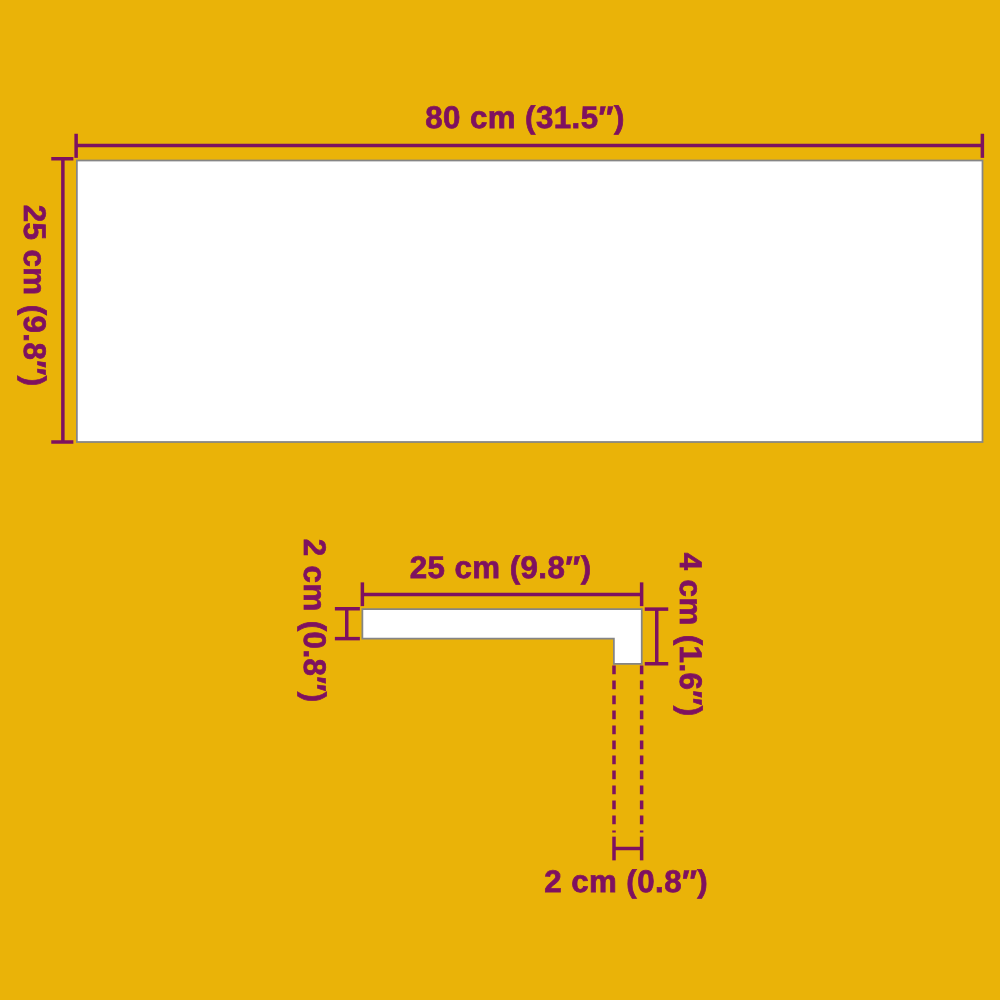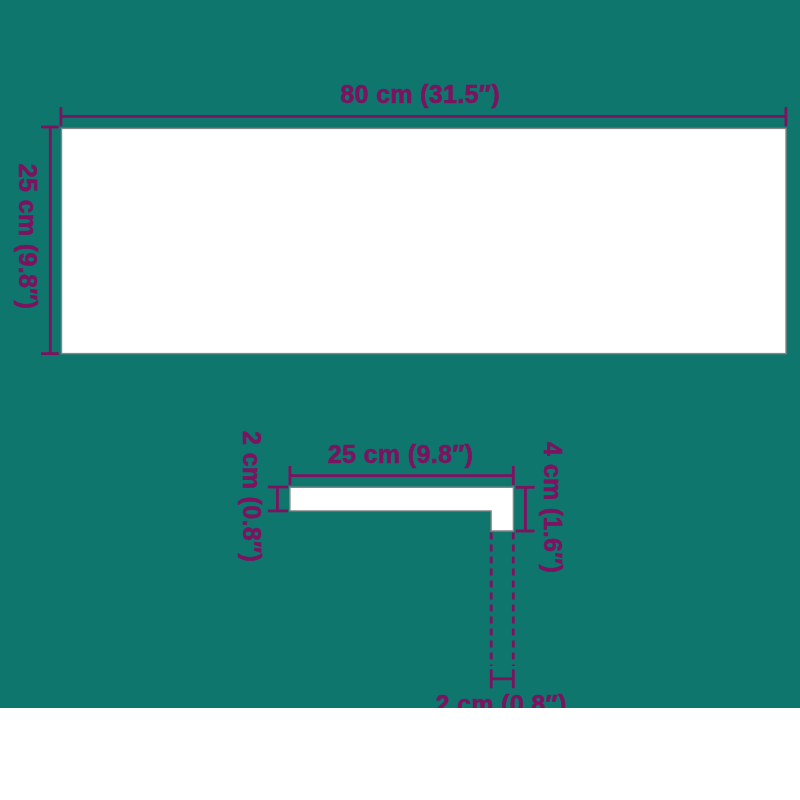--- a/index.html
+++ b/index.html
@@ -1,16 +1,16 @@
 <!DOCTYPE html>
 <html><head>
 <meta charset="utf-8">
 <style>
   html,body{margin:0;padding:0;background:#ffffff;}
-  #page{width:800px;height:708px;position:relative;overflow:hidden;background:#0f766e;}
+  #page{width:800px;height:800px;position:relative;overflow:hidden;background:#eab308;}
   svg{filter:blur(0.4px);}
   text{font-family:"Liberation Sans", sans-serif;font-weight:bold;font-size:25px;letter-spacing:0.35px;fill:#7E1160;stroke:#7E1160;stroke-width:0.6px;paint-order:stroke;}
 </style>
 </head>
 <body>
 <div id="page">
 <svg width="800" height="800" viewBox="0 0 800 800" xmlns="http://www.w3.org/2000/svg">
 
   <rect x="61.5" y="128.4" width="724.5" height="225.2" fill="#ffffff" stroke="#858585" stroke-width="1.4"></rect>
 

